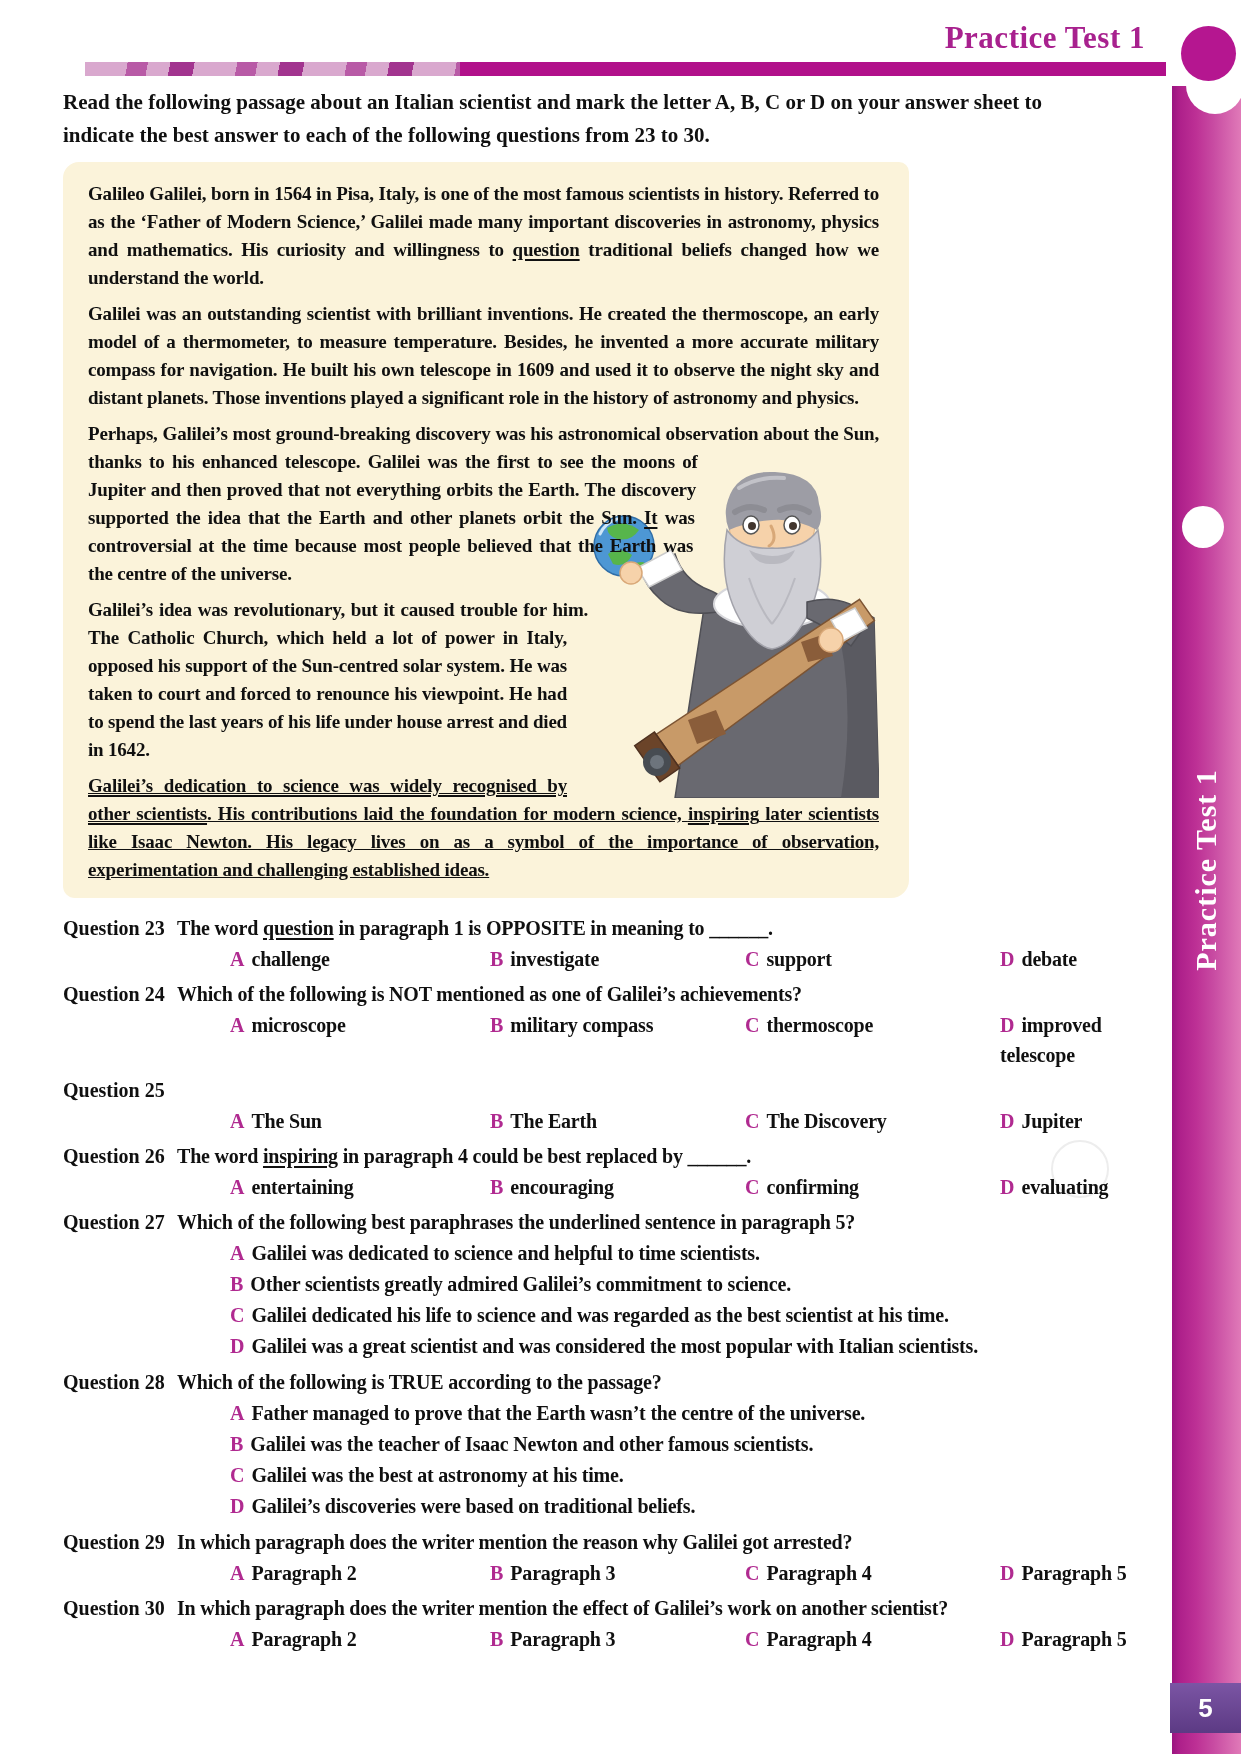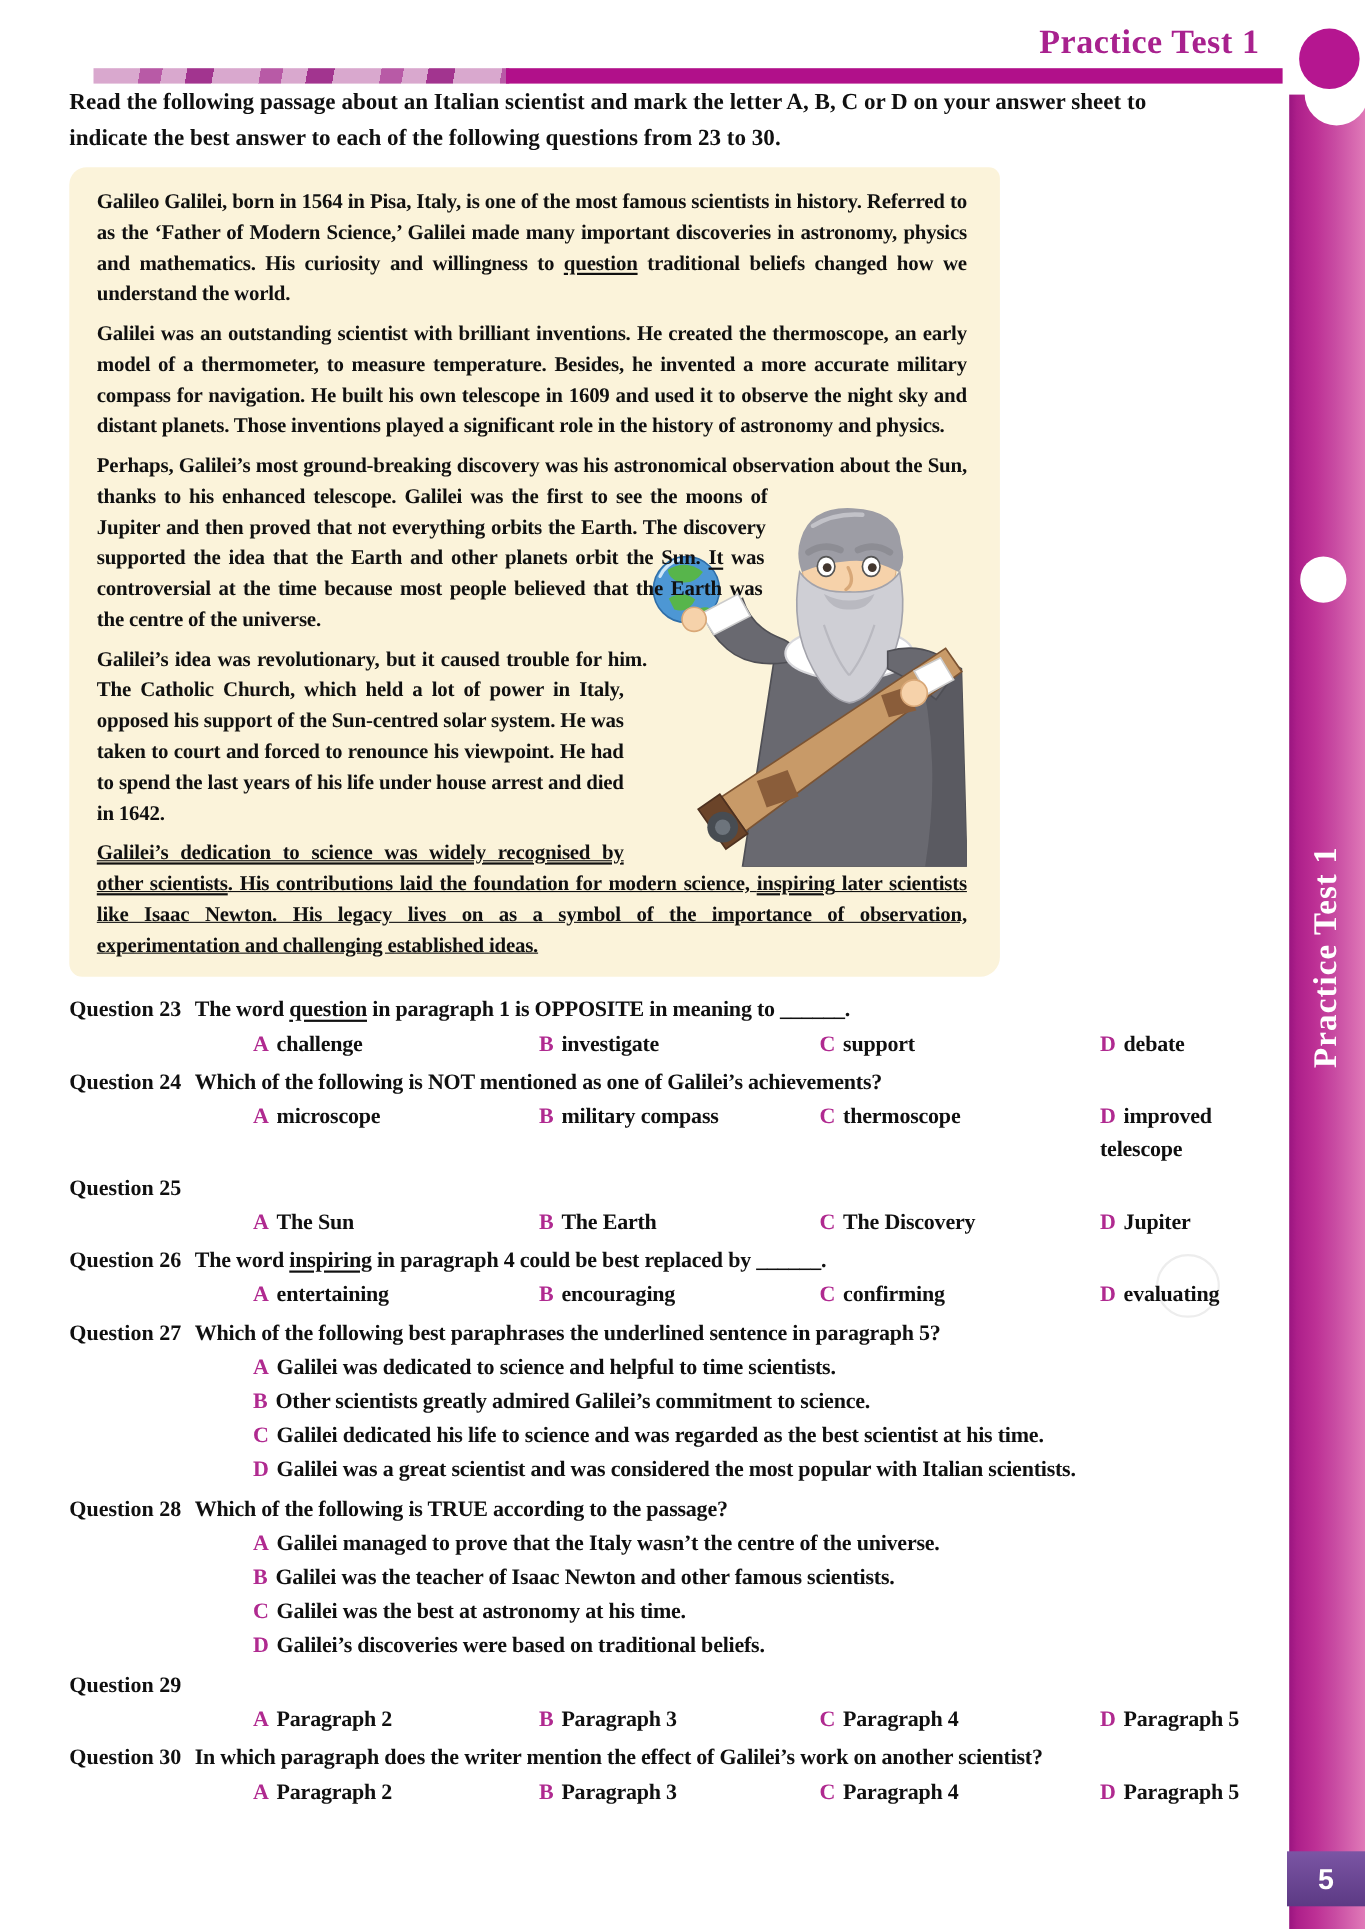--- a/index.html
+++ b/index.html
@@ -27,21 +27,21 @@
   .side-label{
     position:absolute;left:1076px;top:850px;width:260px;height:40px;line-height:40px;
     text-align:center;transform:rotate(-90deg);color:#ffffff;
     font-size:30px;font-weight:bold;letter-spacing:1px;z-index:4;
   }
   .page-num-box{position:absolute;left:1170px;top:1683px;width:71px;height:50px;z-index:5;
     background:linear-gradient(180deg,#7b55a4,#5c3a84);
     display:flex;align-items:center;justify-content:center;}
   .page-num-box span{color:#fff;font-family:"Liberation Sans",sans-serif;font-weight:bold;font-size:26px;}
   
-  #flow{position:absolute;left:63px;top:76px;width:1102px;}
+  #flow{position:absolute;left:63px;top:86px;width:1102px;}
   .instruction{width:985px;font-size:21px;font-weight:bold;line-height:33px;margin:0 0 10px 0;}
   .passage-box{
     width:846px;box-sizing:border-box;background:#fbf3da;
     border-radius:16px 10px 18px 12px;padding:18px 30px 14px 25px;
   }
   .passage-box p{
     margin:0 0 8px 0;font-size:19px;line-height:28px;font-weight:bold;
     letter-spacing:-0.2px;text-align:justify;
   }
   .passage-box p:last-child{margin-bottom:0;text-decoration:underline;}
@@ -202,30 +202,31 @@
         <div class="opt-s"><span class="letter">D</span><span>Galilei was a great scientist and was considered the most popular with Italian scientists.</span></div>
       </div>
     </div>
 
     <div class="qblock">
       <div class="qline">
         <span class="qlabel">Question 28</span>
         <span class="qtext"><span>Which of the following is TRUE according to the passage?</span></span>
       </div>
       <div class="opts-stack">
-        <div class="opt-s"><span class="letter">A</span><span>Galilei managed to prove that the Italy wasn’t the centre of the universe.</span></div>
+        <div class="opt-s"><span class="letter">A</span><span>Father managed to prove that the Earth wasn’t the centre of the universe.</span></div>
         <div class="opt-s"><span class="letter">B</span><span>Galilei was the teacher of Isaac Newton and other famous scientists.</span></div>
         <div class="opt-s"><span class="letter">C</span><span>Galilei was the best at astronomy at his time.</span></div>
         <div class="opt-s"><span class="letter">D</span><span>Galilei’s discoveries were based on traditional beliefs.</span></div>
       </div>
     </div>
 
     <div class="qblock">
       <div class="qline">
         <span class="qlabel">Question 29</span>
+        <span class="qtext"><span>In which paragraph does the writer mention the reason why Galilei got arrested?</span></span>
       </div>
       <div class="opts-grid">
         <span class="opt"><span class="letter">A</span><span>Paragraph 2</span></span>
         <span class="opt"><span class="letter">B</span><span>Paragraph 3</span></span>
         <span class="opt"><span class="letter">C</span><span>Paragraph 4</span></span>
         <span class="opt"><span class="letter">D</span><span>Paragraph 5</span></span>
       </div>
     </div>
 
     <div class="qblock">

